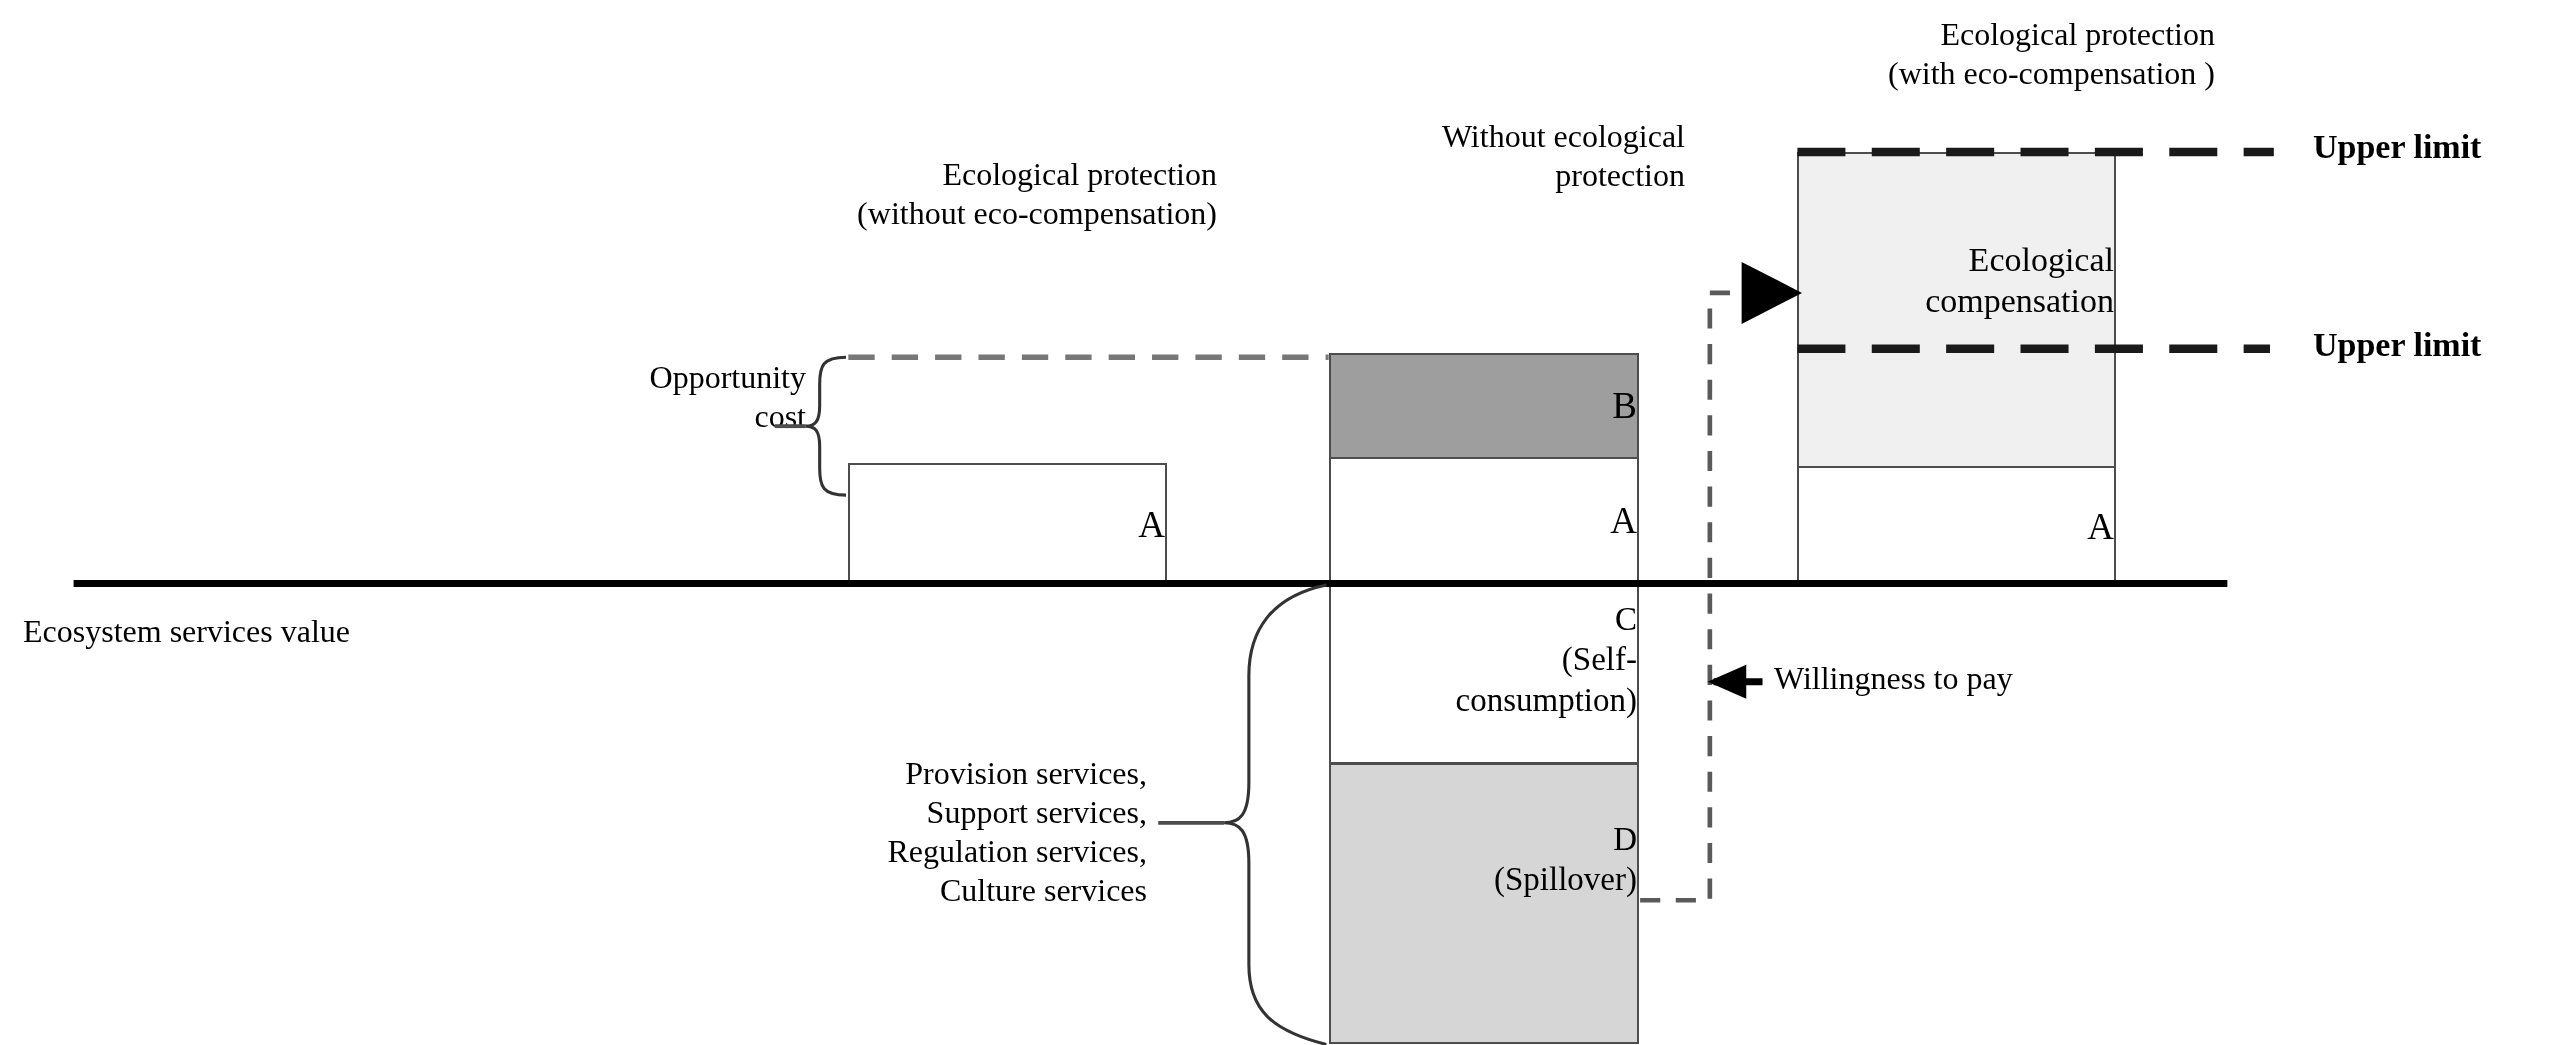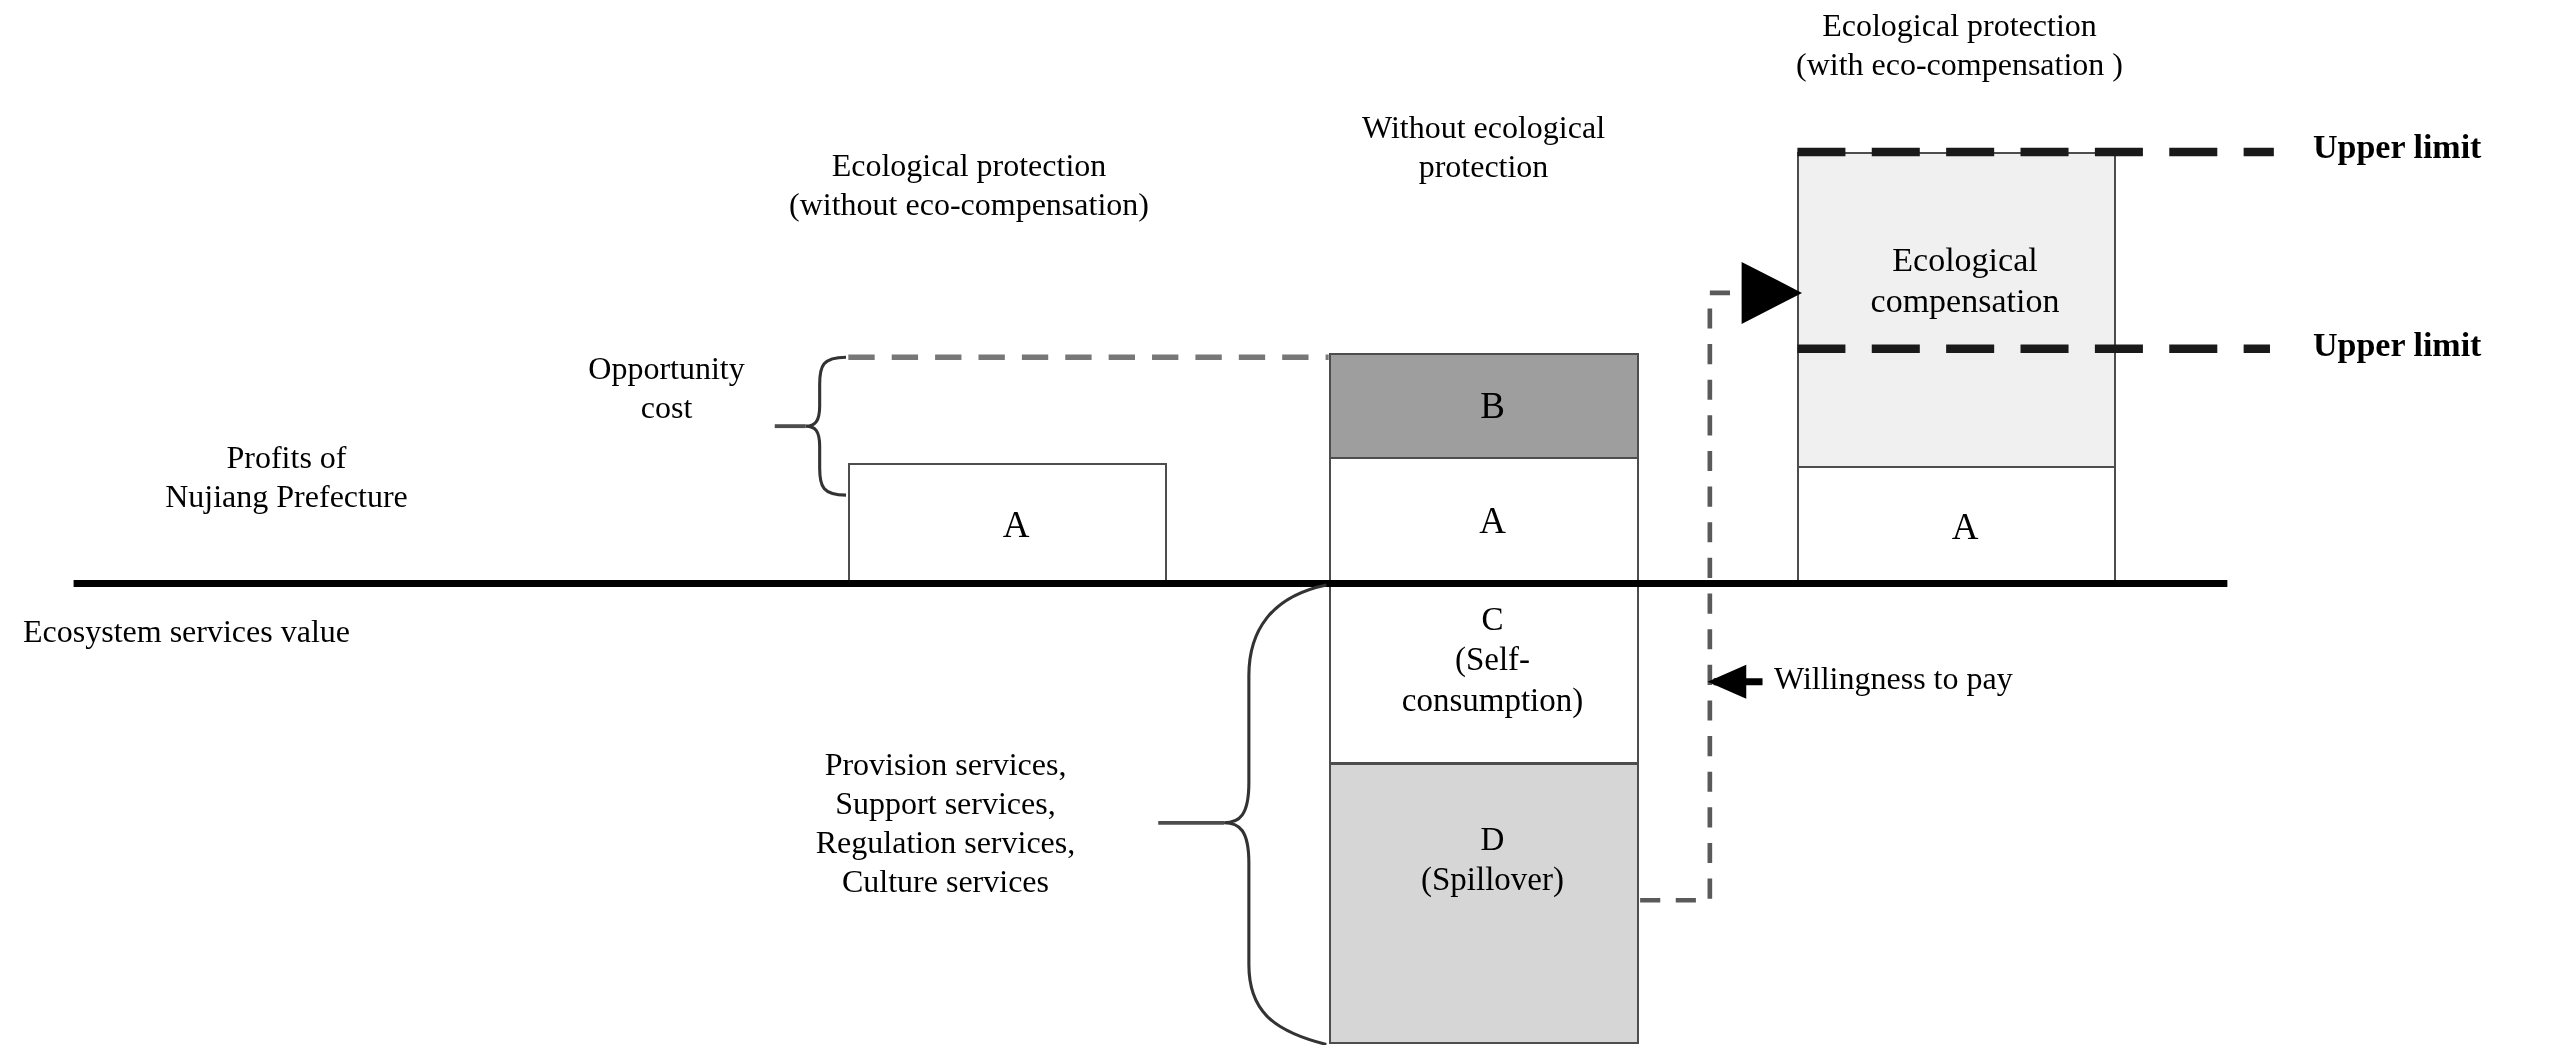--- a/index.html
+++ b/index.html
@@ -6,44 +6,42 @@
   html,body{margin:0;padding:0;background:#ffffff;}
   #canvas{
     position:relative;
     width:2576px;height:1046px;
     background:#ffffff;
     font-family:"Liberation Serif","DejaVu Serif",serif;
     color:#000000;
     overflow:hidden;
   }
   .txt{position:absolute;white-space:pre;line-height:1.22;}
-  .ctr{text-align:center;}
+  .ctr{text-align:right;margin-top:9px;}
   .bold{font-weight:bold;}
   svg.layer{position:absolute;left:0;top:0;width:2576px;height:1046px;pointer-events:none;}
   .bar{position:absolute;box-sizing:border-box;border:2.3px solid #4d4d4d;}
   .barlabel{
-    position:absolute;left:17px;right:0;text-align:center;white-space:pre;line-height:1.22;
+    position:absolute;left:17px;right:0;text-align:right;white-space:pre;line-height:1.22;
   }
 </style>
 </head>
 <body>
 
 <div id="canvas">
 
   <div class="txt ctr" style="left:721px;top:146px;width:496px;font-size:32px;">Ecological protection
 (without eco-compensation)</div>
 
   <div class="txt ctr" style="left:1282px;top:108px;width:403px;font-size:32px;">Without ecological
 protection</div>
 
   <div class="txt ctr" style="left:1704px;top:6.2px;width:511px;font-size:32px;">Ecological protection
 (with eco-compensation )</div>
 
-  <div class="txt ctr" style="left:85px;top:438px;width:403px;font-size:32px;">Profits of
-Nujiang Prefecture</div>
 
   <div class="txt" style="left:23px;top:612px;font-size:32px;">Ecosystem services value</div>
 
   <div class="txt ctr" style="left:527px;top:349px;width:279px;font-size:32px;">Opportunity
 cost</div>
 
   <div class="txt ctr" style="left:744px;top:745px;width:403px;font-size:32px;">Provision services,
 Support services,
 Regulation services,
 Culture services</div>

